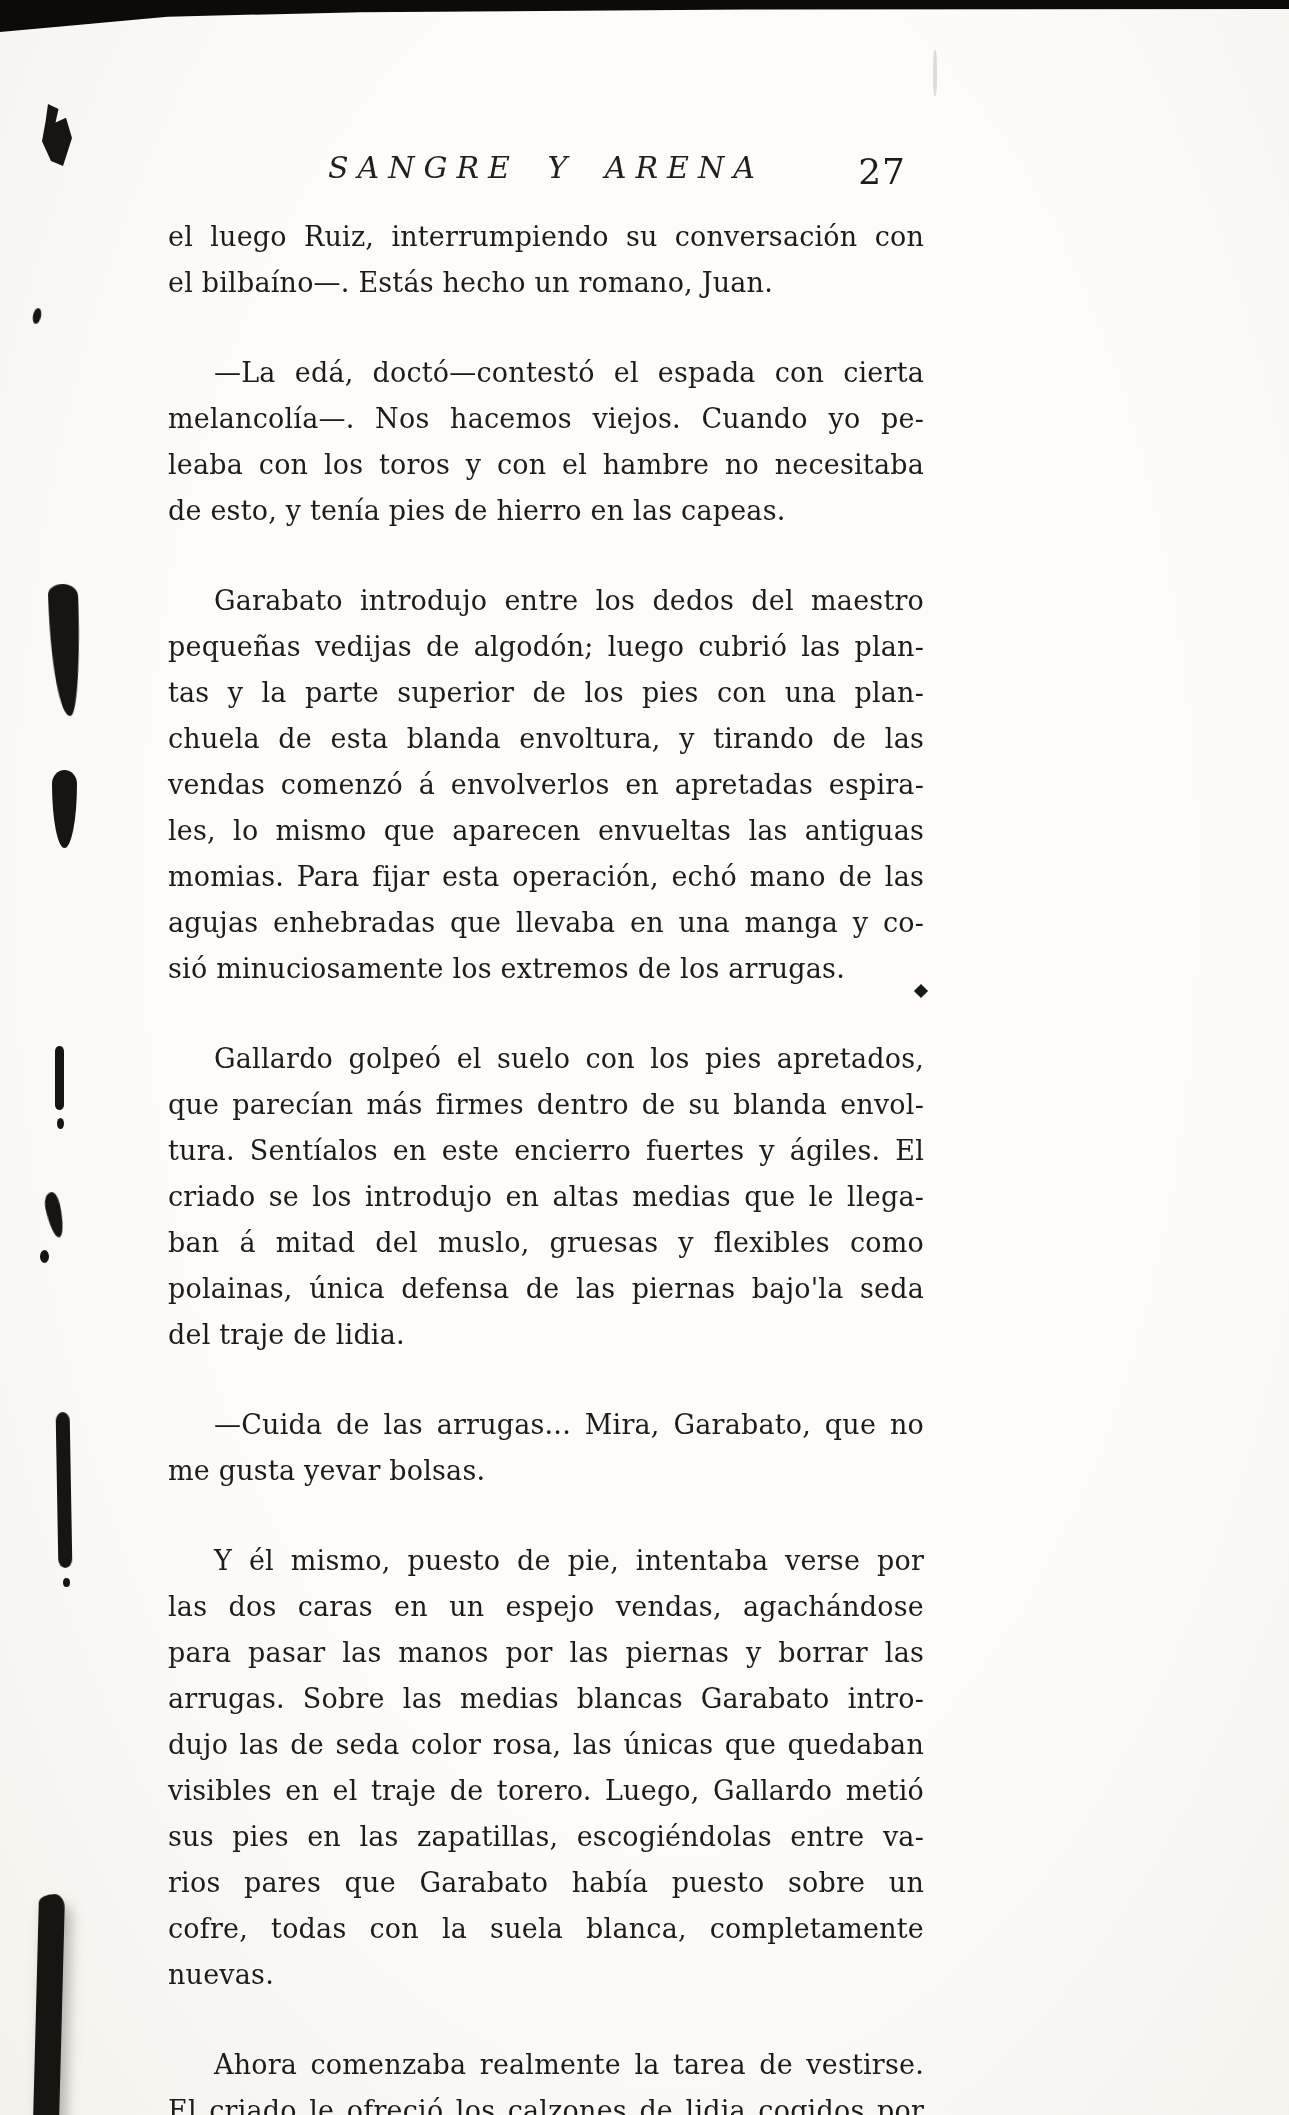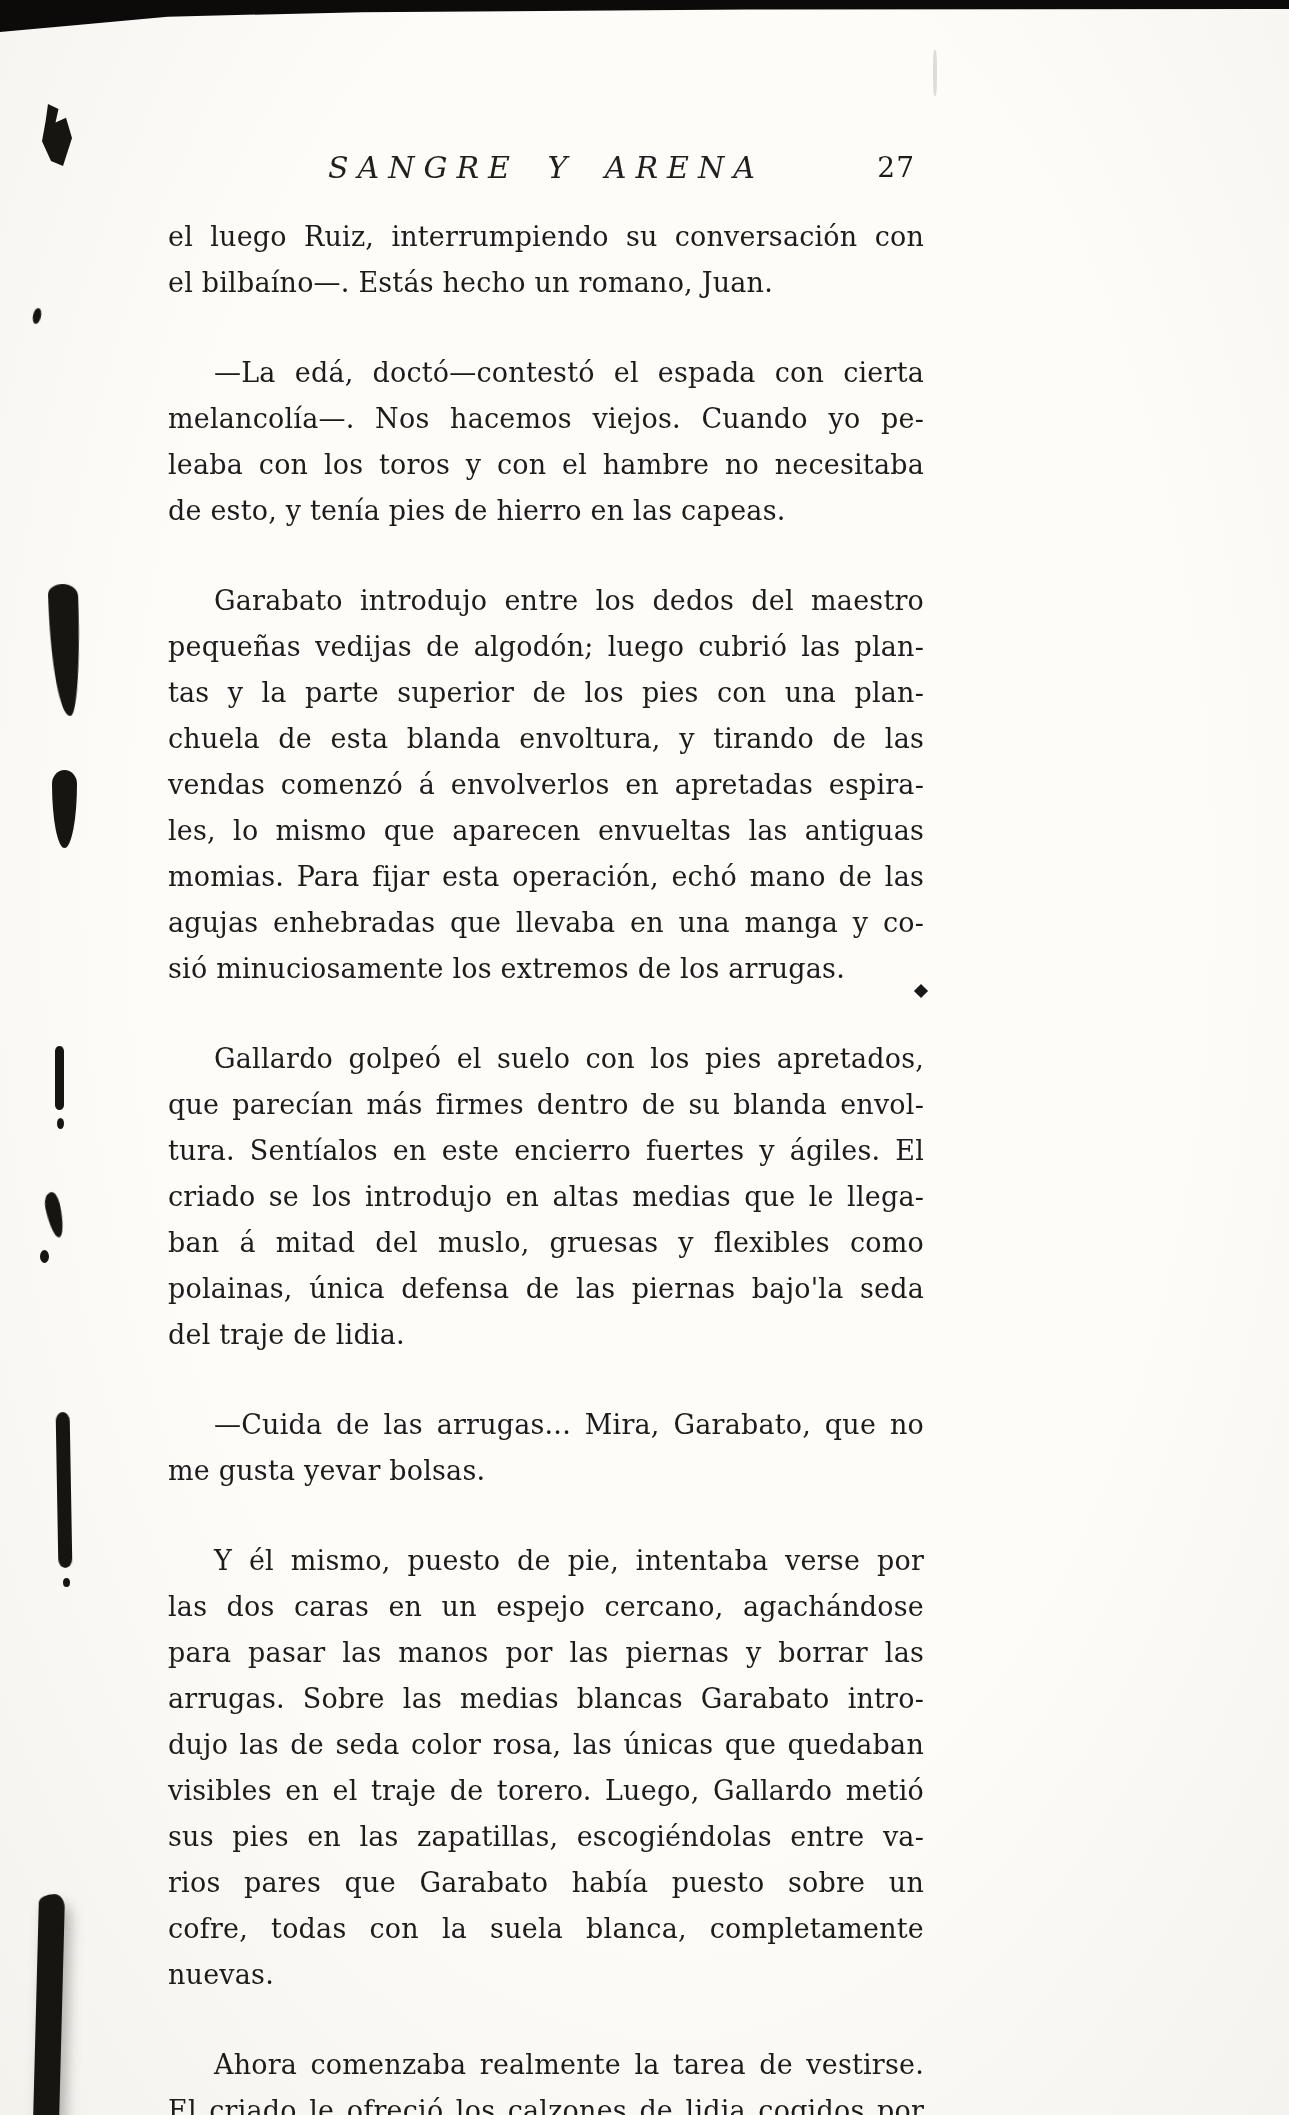--- a/index.html
+++ b/index.html
@@ -46,21 +46,21 @@
         background: #c9c7c2; opacity: 0.6; border-radius: 40%; }
 
   
   .column { position: absolute; left: 168px; top: 150px; width: 756px; }
   .header { position: relative; height: 44px; margin-bottom: 20px; }
   .title {
     position: absolute; left: 0; right: 0; text-align: center;
     font-style: italic; font-size: 30px; letter-spacing: 9px; word-spacing: 10px;
     white-space: nowrap; color: #201f1d;
   }
-  .pageno { position: absolute; right: 9px; top: 1px; font-size: 28px; letter-spacing: 1px; }
+  .pageno { position: absolute; right: 18px; top: 1px; font-size: 36px; letter-spacing: 1px; }
 
   .text { width: 100%; }
   .line {
     font-size: 27px;
     line-height: 46px;
     height: 46px;
     letter-spacing: 0.2px;
     text-align: justify;
     text-align-last: justify;
   }
@@ -113,21 +113,21 @@
         <div class="line indent"><span>Gallardo golpeó el suelo con los pies apretados,</span></div>
         <div class="line"><span>que parecían más firmes dentro de su blanda envol-</span></div>
         <div class="line"><span>tura. Sentíalos en este encierro fuertes y ágiles. El</span></div>
         <div class="line"><span>criado se los introdujo en altas medias que le llega-</span></div>
         <div class="line"><span>ban á mitad del muslo, gruesas y flexibles como</span></div>
         <div class="line"><span>polainas, única defensa de las piernas bajo'la seda</span></div>
         <div class="line last"><span>del traje de lidia.</span></div>
         <div class="line indent"><span>—Cuida de las arrugas... Mira, </span><span class="italic">Garabato</span><span>, que no</span></div>
         <div class="line last"><span>me gusta yevar bolsas.</span></div>
         <div class="line indent"><span>Y él mismo, puesto de pie, intentaba verse por</span></div>
-        <div class="line"><span>las dos caras en un espejo cercano, agachándose</span></div>
+        <div class="line"><span>las dos caras en un espejo vendas, agachándose</span></div>
         <div class="line"><span>para pasar las manos por las piernas y borrar las</span></div>
         <div class="line"><span>arrugas. Sobre las medias blancas </span><span class="italic">Garabato</span><span> intro-</span></div>
         <div class="line"><span>dujo las de seda color rosa, las únicas que quedaban</span></div>
         <div class="line"><span>visibles en el traje de torero. Luego, Gallardo metió</span></div>
         <div class="line"><span>sus pies en las zapatillas, escogiéndolas entre va-</span></div>
         <div class="line"><span>rios pares que </span><span class="italic">Garabato</span><span> había puesto sobre un</span></div>
         <div class="line"><span>cofre, todas con la suela blanca, completamente</span></div>
         <div class="line last"><span>nuevas.</span></div>
         <div class="line indent"><span>Ahora comenzaba realmente la tarea de vestirse.</span></div>
         <div class="line"><span>El criado le ofreció los calzones de lidia cogidos por</span></div>

